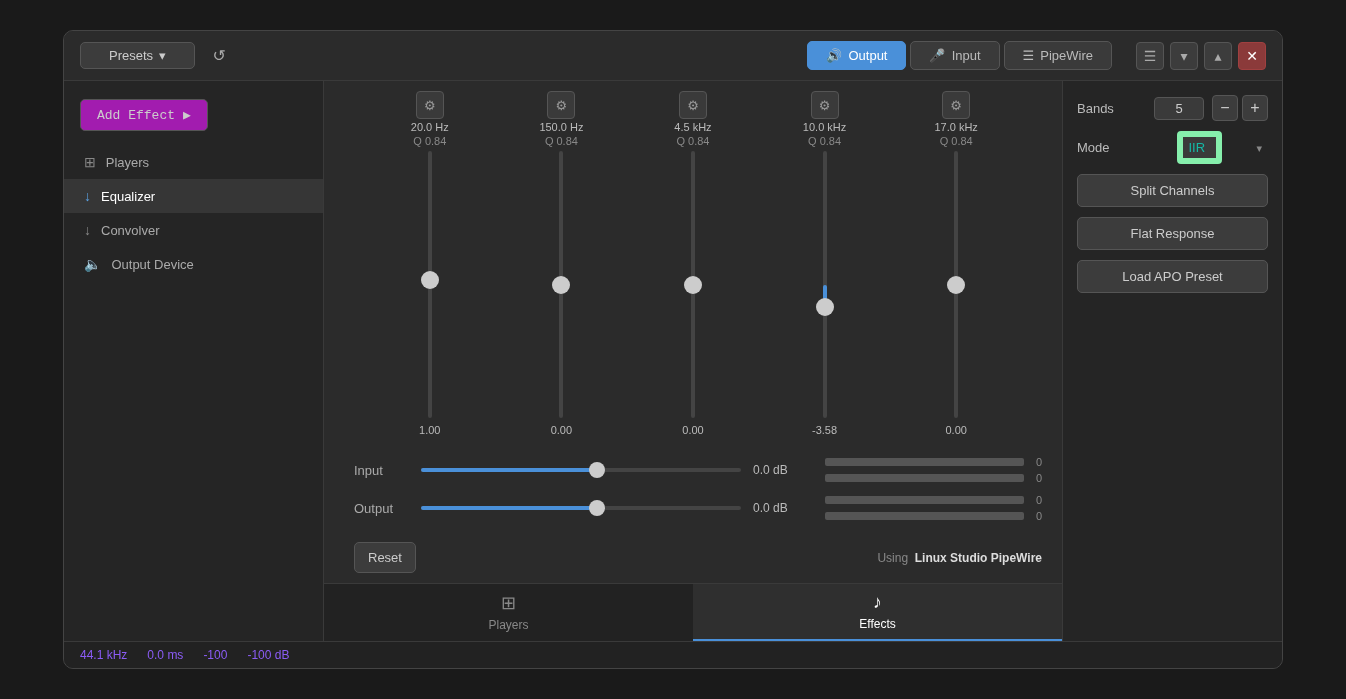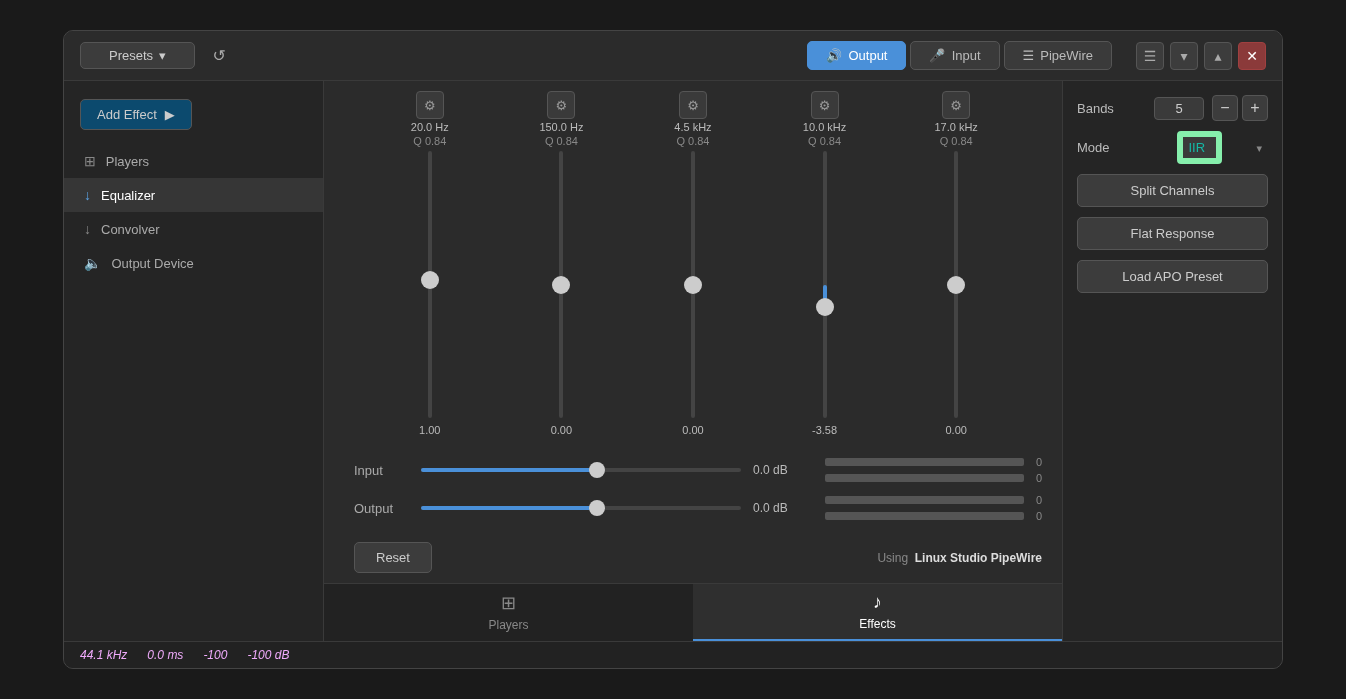--- a/index.html
+++ b/index.html
@@ -95,31 +95,32 @@
     }
     
     .sidebar {
       width: 260px;
       background: #252525;
       border-right: 1px solid #3a3a3a;
       padding: 10px 0;
       flex-shrink: 0;
     }
     .add-effect-btn {
-      background: #0c4a6e;
+      background: #a21caf;
       border: 1px solid #555;
       color: #ccc;
       border-radius: 5px;
       padding: 7px 16px;
       cursor: pointer;
       font-size: 13px;
       display: flex;
       align-items: center;
       gap: 8px;
       margin: 8px 16px 14px;
+      font-family: Liberation Mono, monospace;
     }
     .sidebar-item {
       display: flex;
       align-items: center;
       gap: 10px;
       padding: 9px 20px;
       cursor: pointer;
       color: #aaa;
       font-size: 13px;
     }
@@ -299,21 +300,21 @@
       display: flex;
       align-items: center;
       justify-content: space-between;
       padding: 10px 20px 10px 30px;
     }
     .reset-btn {
       background: #3c3c3c;
       border: 1px solid #555;
       color: #ccc;
       border-radius: 5px;
-      padding: 7px 21px;
+      padding: 7px 13px;
       cursor: pointer;
       font-size: 13px;
     }
     .using-text {
       font-size: 12px;
       color: #888;
     }
     .using-text strong { color: #ddd; }
     
     .right-panel {
@@ -423,22 +424,21 @@
     .footer-tab-icon { font-size: 18px; }
     
     .status-bar {
       display: flex;
       align-items: flex-end;
       gap: 20px;
       padding: 6px 16px;
       background: #222;
       border-top: 1px solid #3a3a3a;
       font-size: 12px;
-      color: #f0abfc;
-      font-style: italic;
+      color: #8b5cf6;
     }
   </style>
 </head>
 <body>
 
 <div class="app-window">
 
   <div class="header">
     <button class="presets-btn">
       <span>Presets</span>

